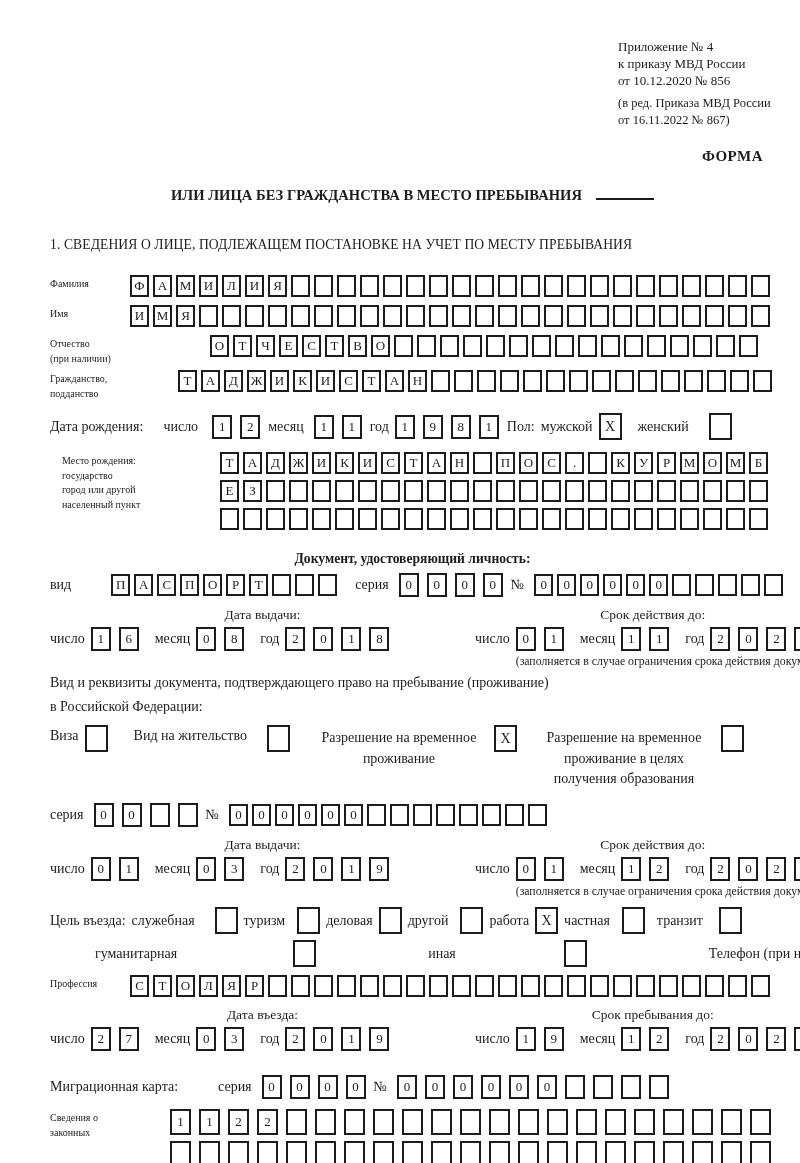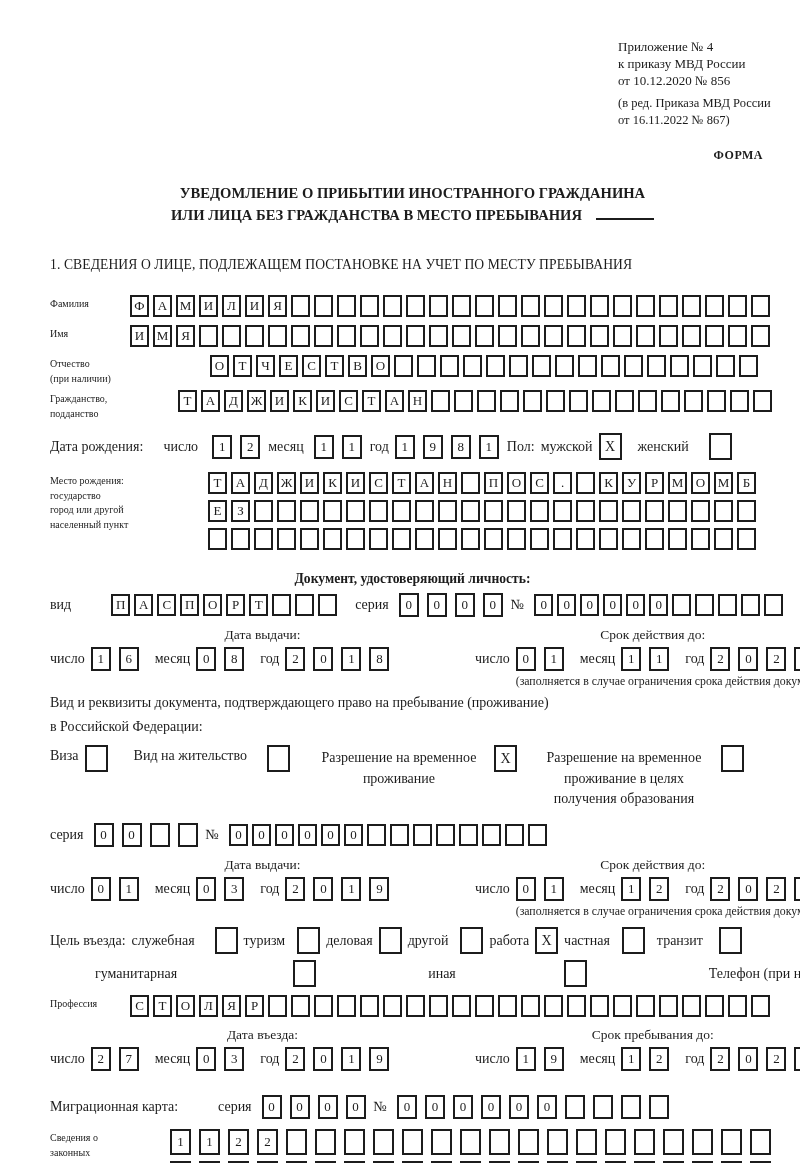--- a/index.html
+++ b/index.html
@@ -6,29 +6,29 @@
   body {
     width:800px; height:1163px; overflow:hidden;
     font-family:"Liberation Serif","DejaVu Serif",serif;
     color:#1c1c1c; font-size:14px;
   }
   .page { padding:38px 25px 0 50px; box-sizing:border-box; }
 
   
   .annex { margin-left:568px; width:205px; font-size:13px; line-height:1.32; }
   .annex .edition { margin-top:6px; font-size:12.5px; }
-  .forma { text-align:right; font-weight:bold; font-size:12px; margin:20px 12px 0 0; letter-spacing:.5px; }
+  .forma { text-align:right; font-weight:bold; font-size:15px; margin:20px 12px 0 0; letter-spacing:.5px; }
   .title { text-align:center; font-weight:bold; font-size:14.6px; margin-top:20px; line-height:1.5; }
   .title-underline { display:inline-block; width:58px; border-bottom:2px solid #1c1c1c; margin-left:14px; }
   .sec-head { font-weight:normal; font-size:13.6px; margin-top:30px; letter-spacing:.1px; }
 
   
   .row { display:flex; align-items:flex-start; margin-top:8px; }
   .lbl { flex:none; font-size:10px; padding-top:2px; line-height:1.45; }
-  .w80 { width:80px; } .w128 { width:128px; } .w158 { width:158px; } .w160 { width:160px; } .w120 { width:120px; }
+  .w80 { width:80px; } .w128 { width:128px; } .w158 { width:158px;margin-left:12px; } .w160 { width:160px; } .w120 { width:120px; }
   .lbl-inline { font-size:14px; padding-top:3px; white-space:nowrap; }
 
   
   .cells { display:flex; flex-wrap:nowrap; }
   .cells.stack { flex-direction:column; }
   .cells .cellrow { display:flex; margin-bottom:6px; }
   .cell {
     box-sizing:border-box; flex:none; width:19px; height:22px; border:2px solid #1c1c1c;
     margin-right:4px; display:inline-flex; align-items:center; justify-content:center;
     font-size:13px; background:#fff;
@@ -78,21 +78,20 @@
     <div>от 10.12.2020 № 856</div>
     <div class="edition">
       <div>(в ред. Приказа МВД России</div>
       <div>от 16.11.2022 № 867)</div>
     </div>
   </div>
 
   <div class="forma">ФОРМА</div>
 
   <div class="title">
-    <div>УВЕДОМЛЕНИЕ О ПРИБЫТИИ ИНОСТРАННОГО ГРАЖДАНИНА</div>
     <div>
       <span>ИЛИ ЛИЦА БЕЗ ГРАЖДАНСТВА В МЕСТО ПРЕБЫВАНИЯ</span><span class="title-underline"></span>
     </div>
   </div>
 
   <div class="sec-head">1. СВЕДЕНИЯ О ЛИЦЕ, ПОДЛЕЖАЩЕМ ПОСТАНОВКЕ НА УЧЕТ ПО МЕСТУ ПРЕБЫВАНИЯ</div>
 
   <div class="row" style="margin-top:22px;">
     <div class="lbl w80">Фамилия</div>
     <div class="cells">

